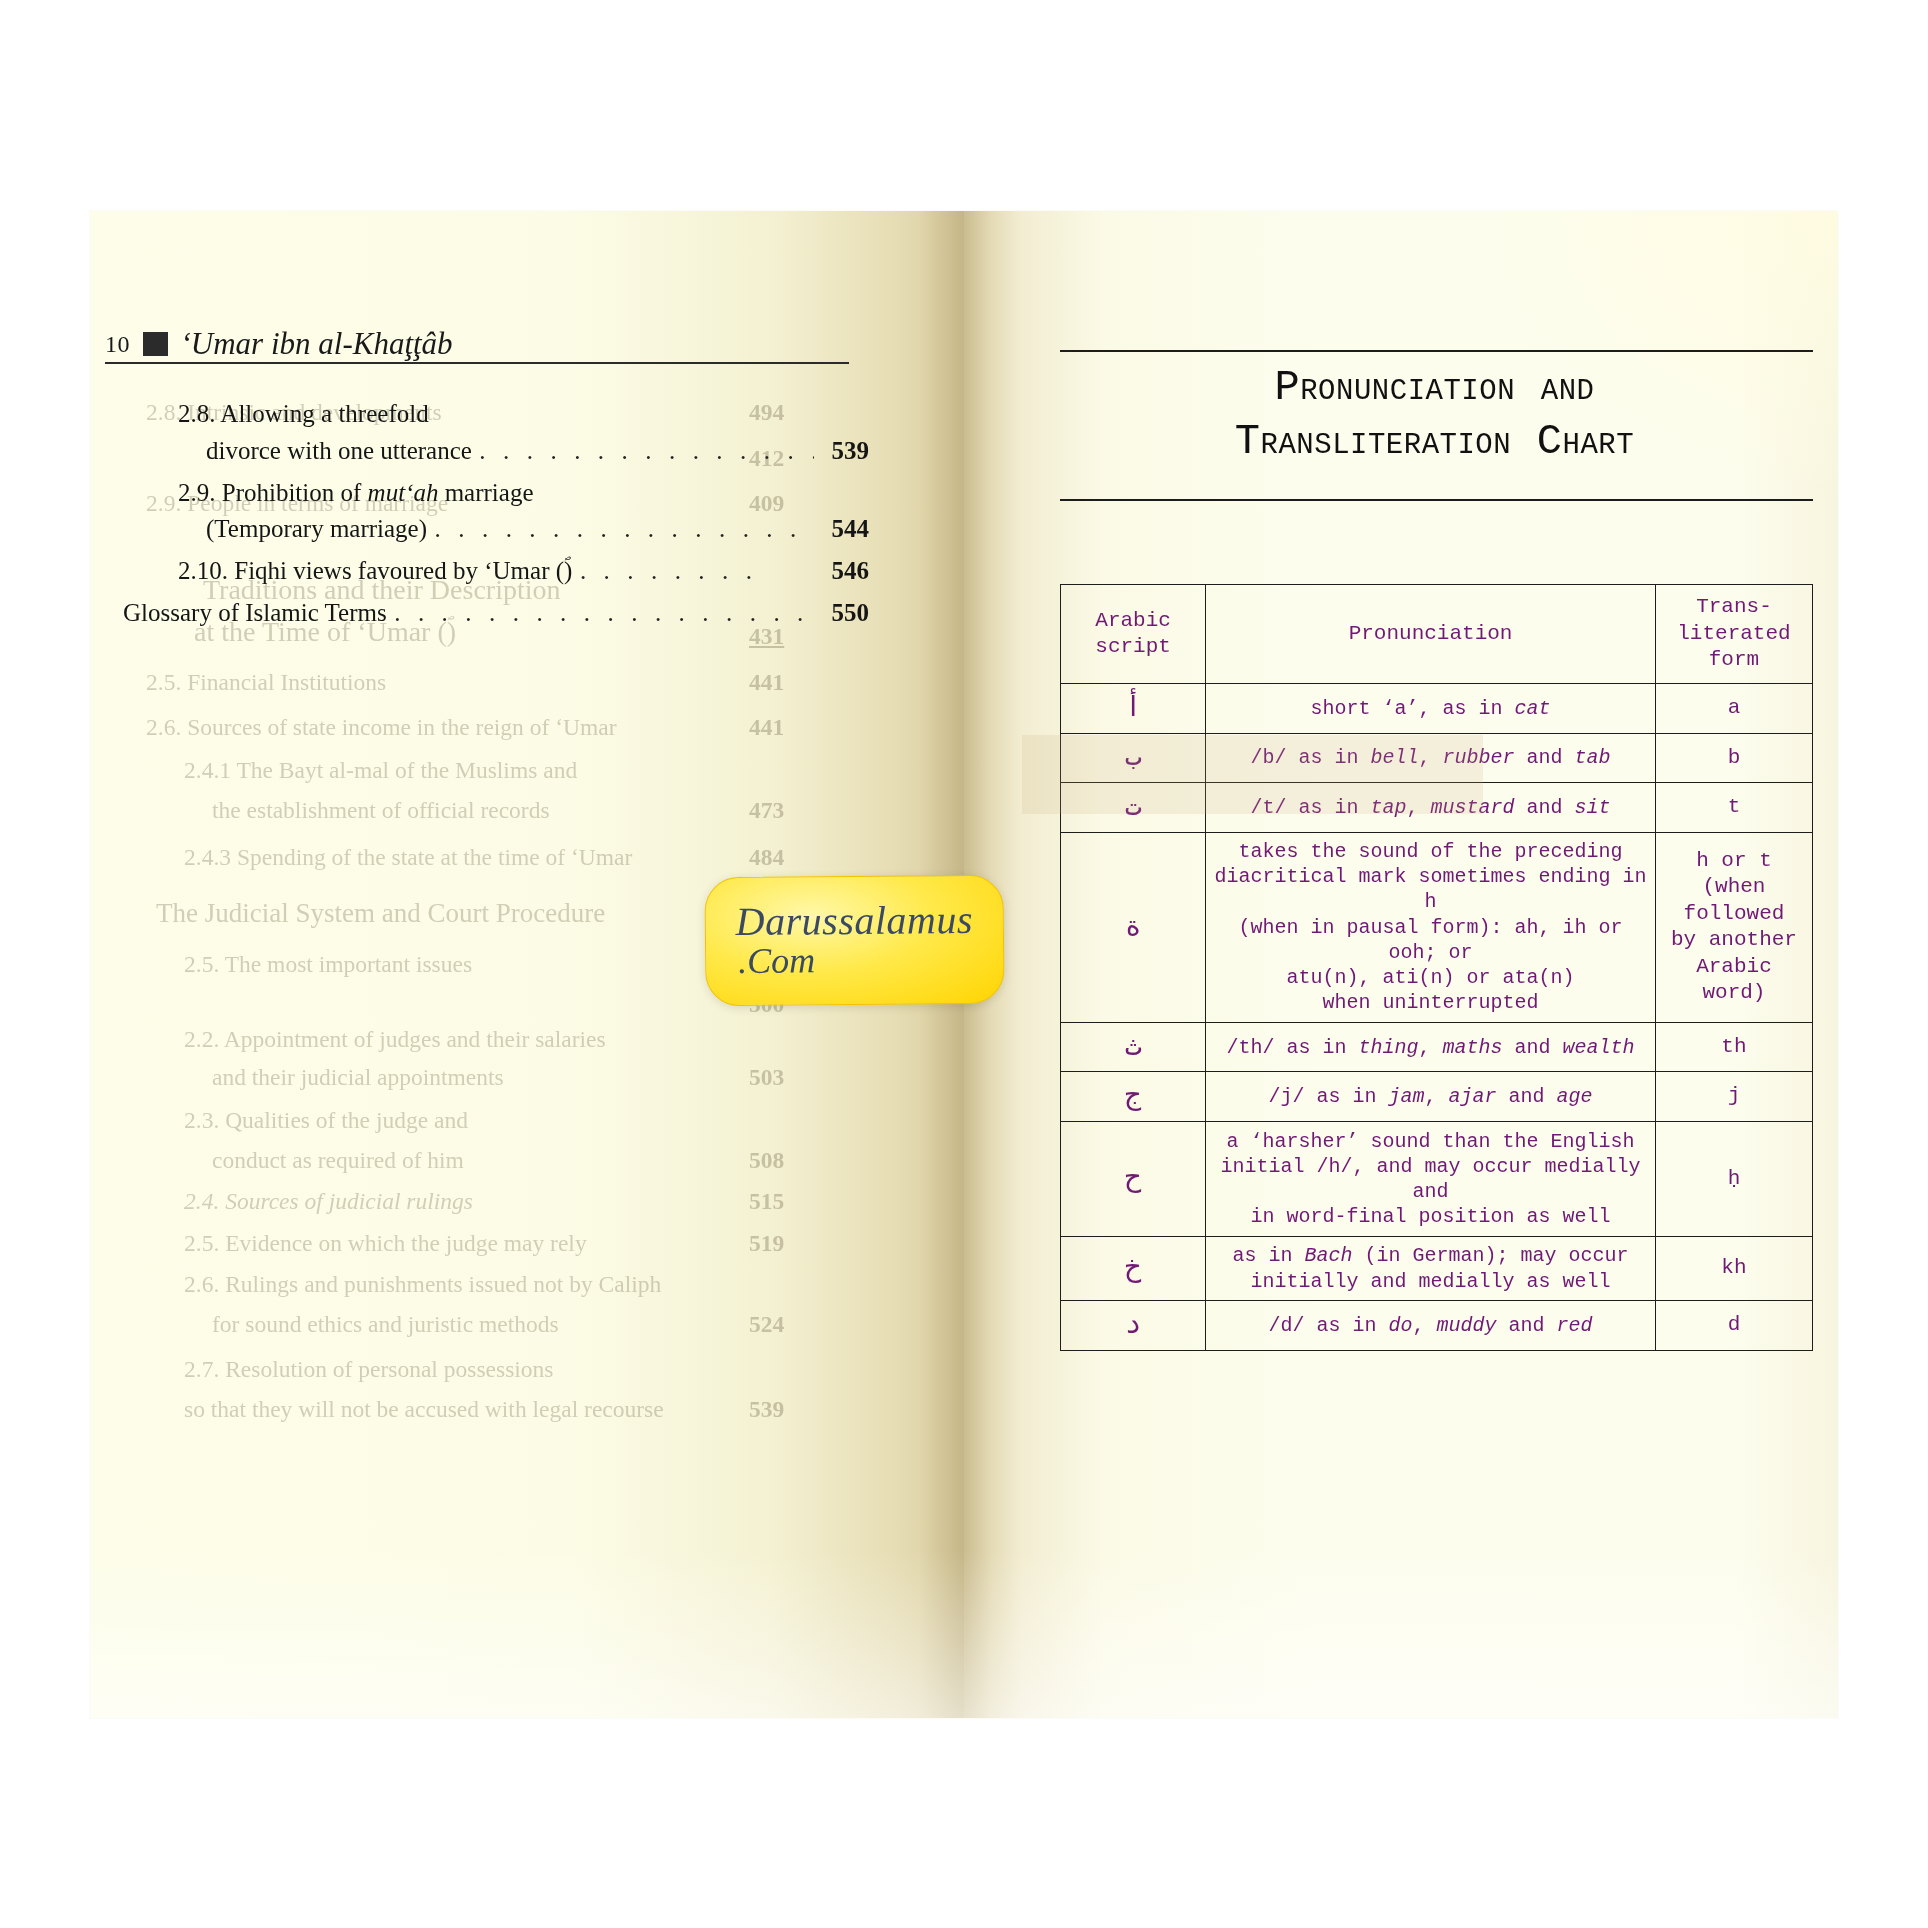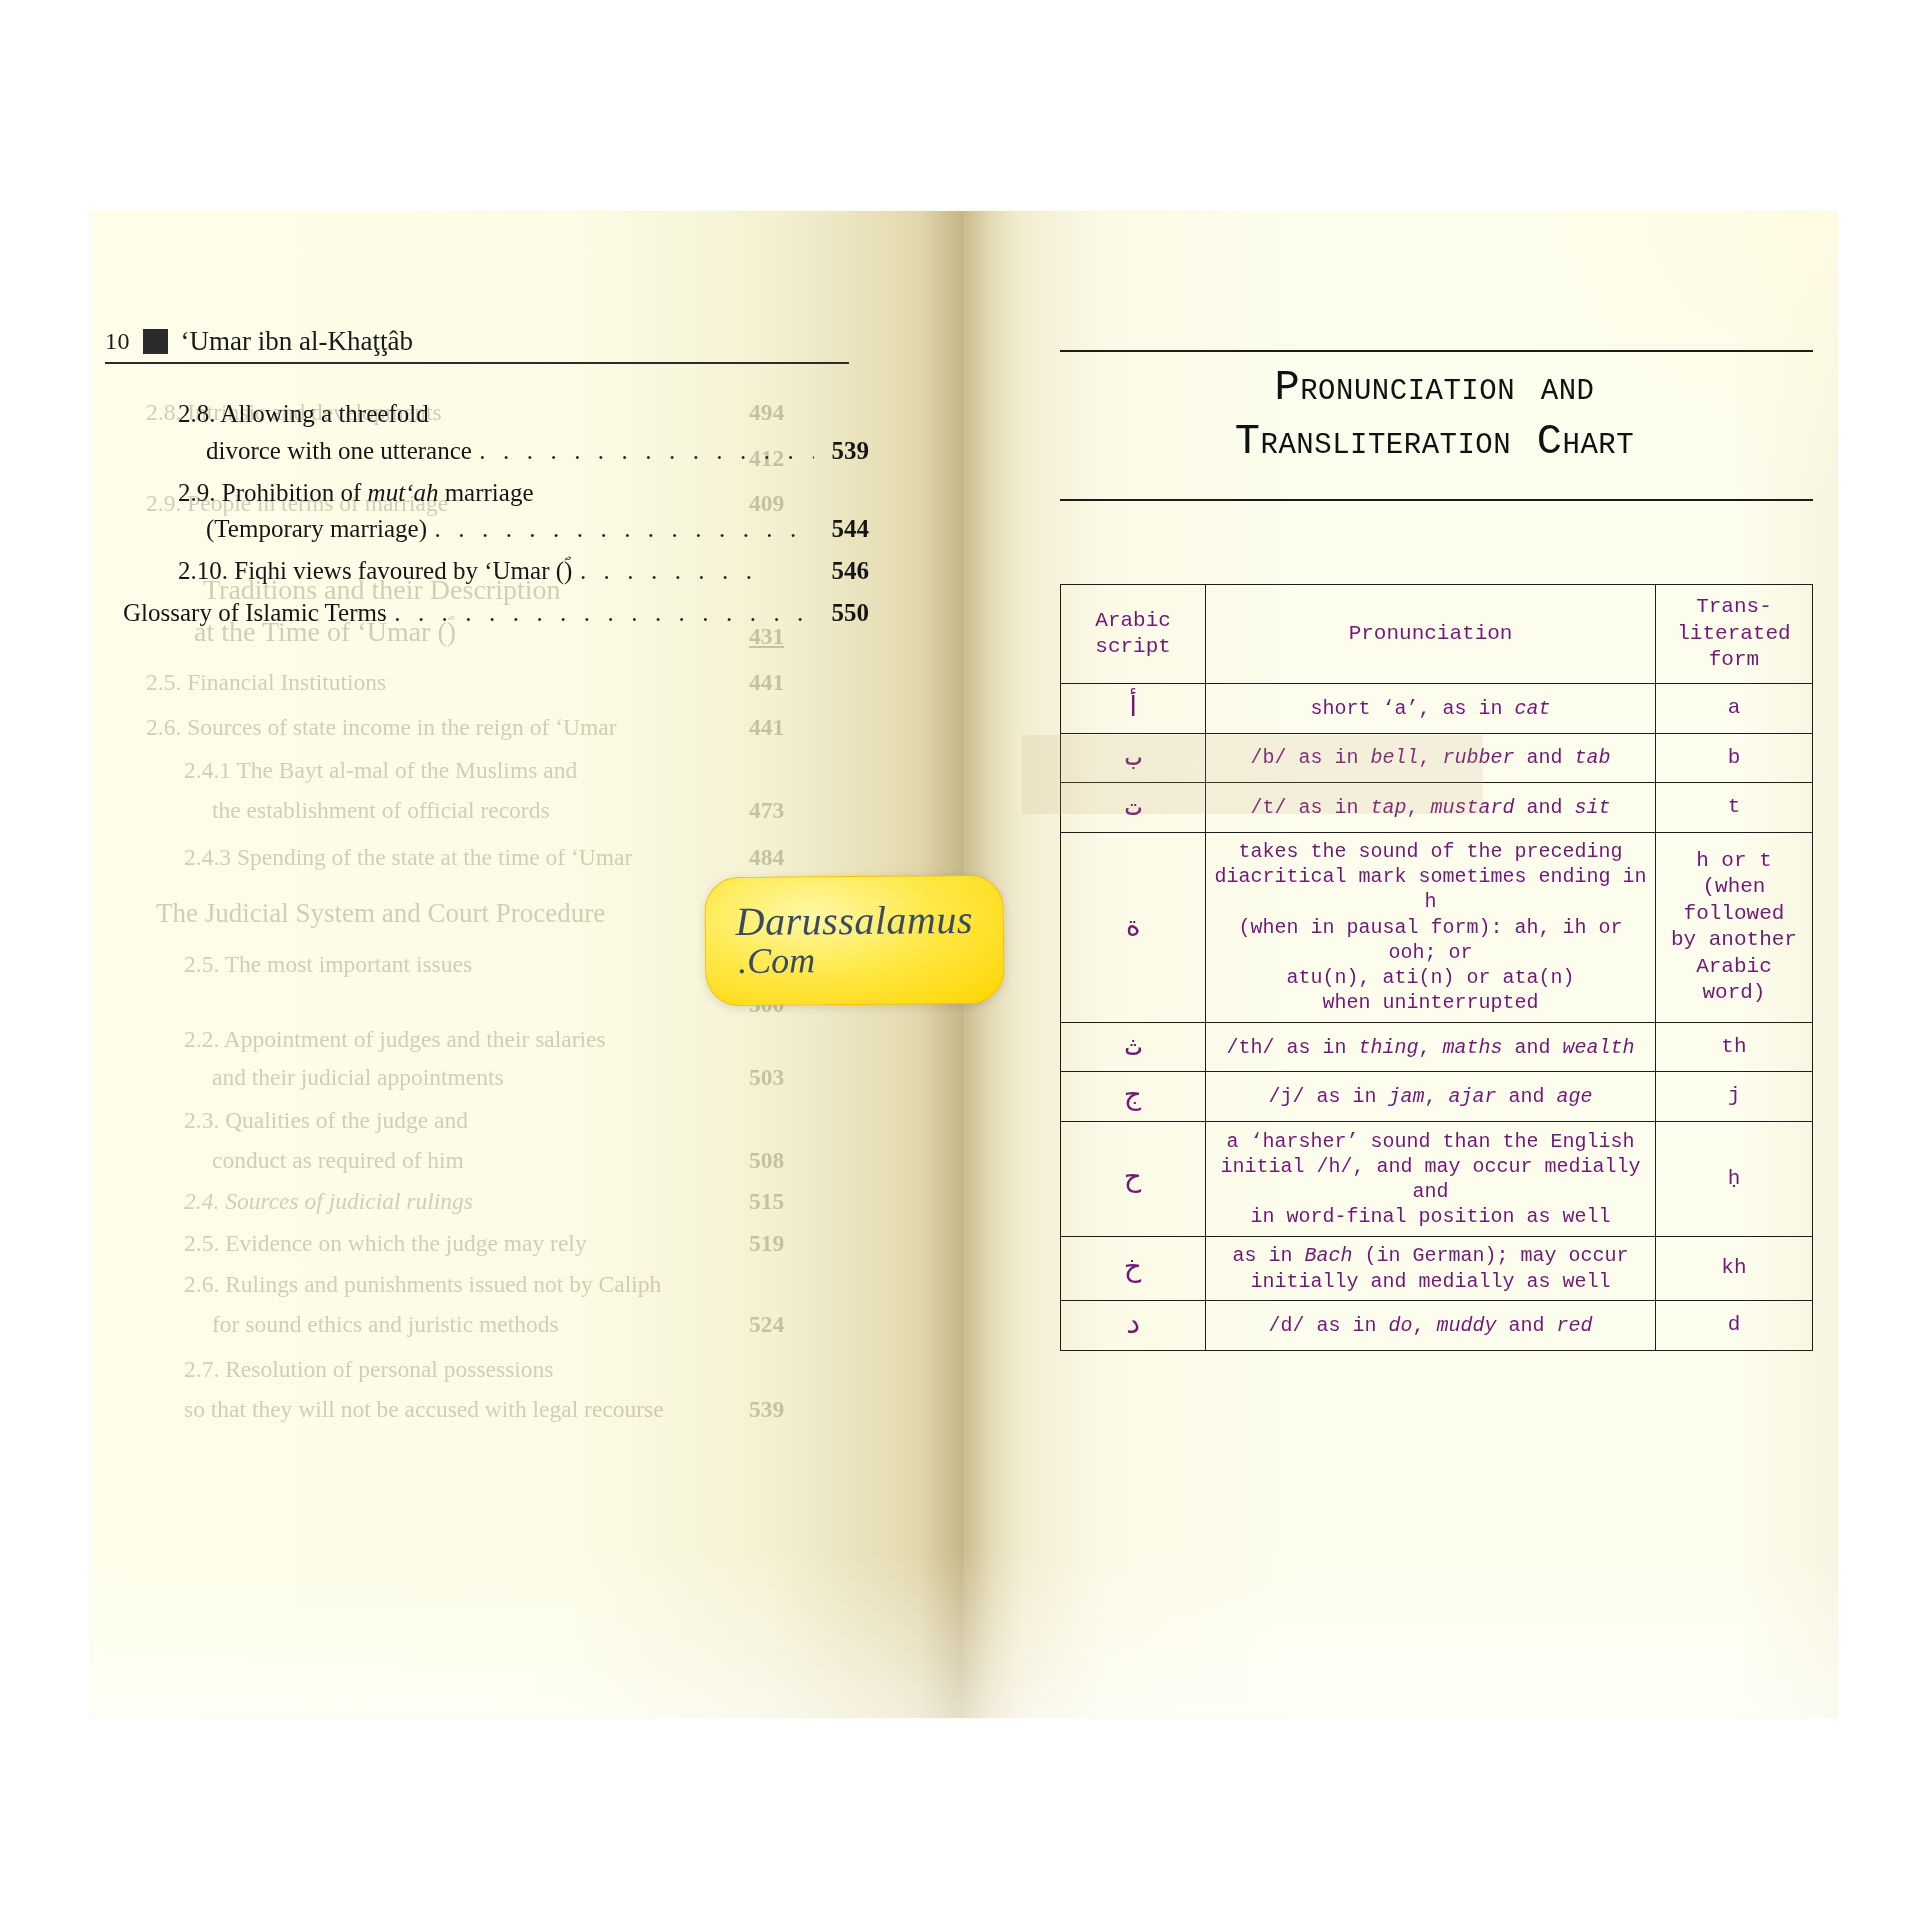--- a/index.html
+++ b/index.html
@@ -106,21 +106,22 @@
     font-size: 24px;
     letter-spacing: 0.5px;
   }
   .running-head .blk {
     display: inline-block;
     width: 24.5px;
     height: 24.5px;
     background: #2b2b2b;
   }
   .running-head .rh-title {
-    font-size: 27px;
+    font-style: italic;
+    font-size: 31px;
   }
   .rule {
     position: absolute;
     left: 15px;
     top: 151px;
     width: 744px;
     height: 1.9px;
     background: #2b2b2b;
   }
 

